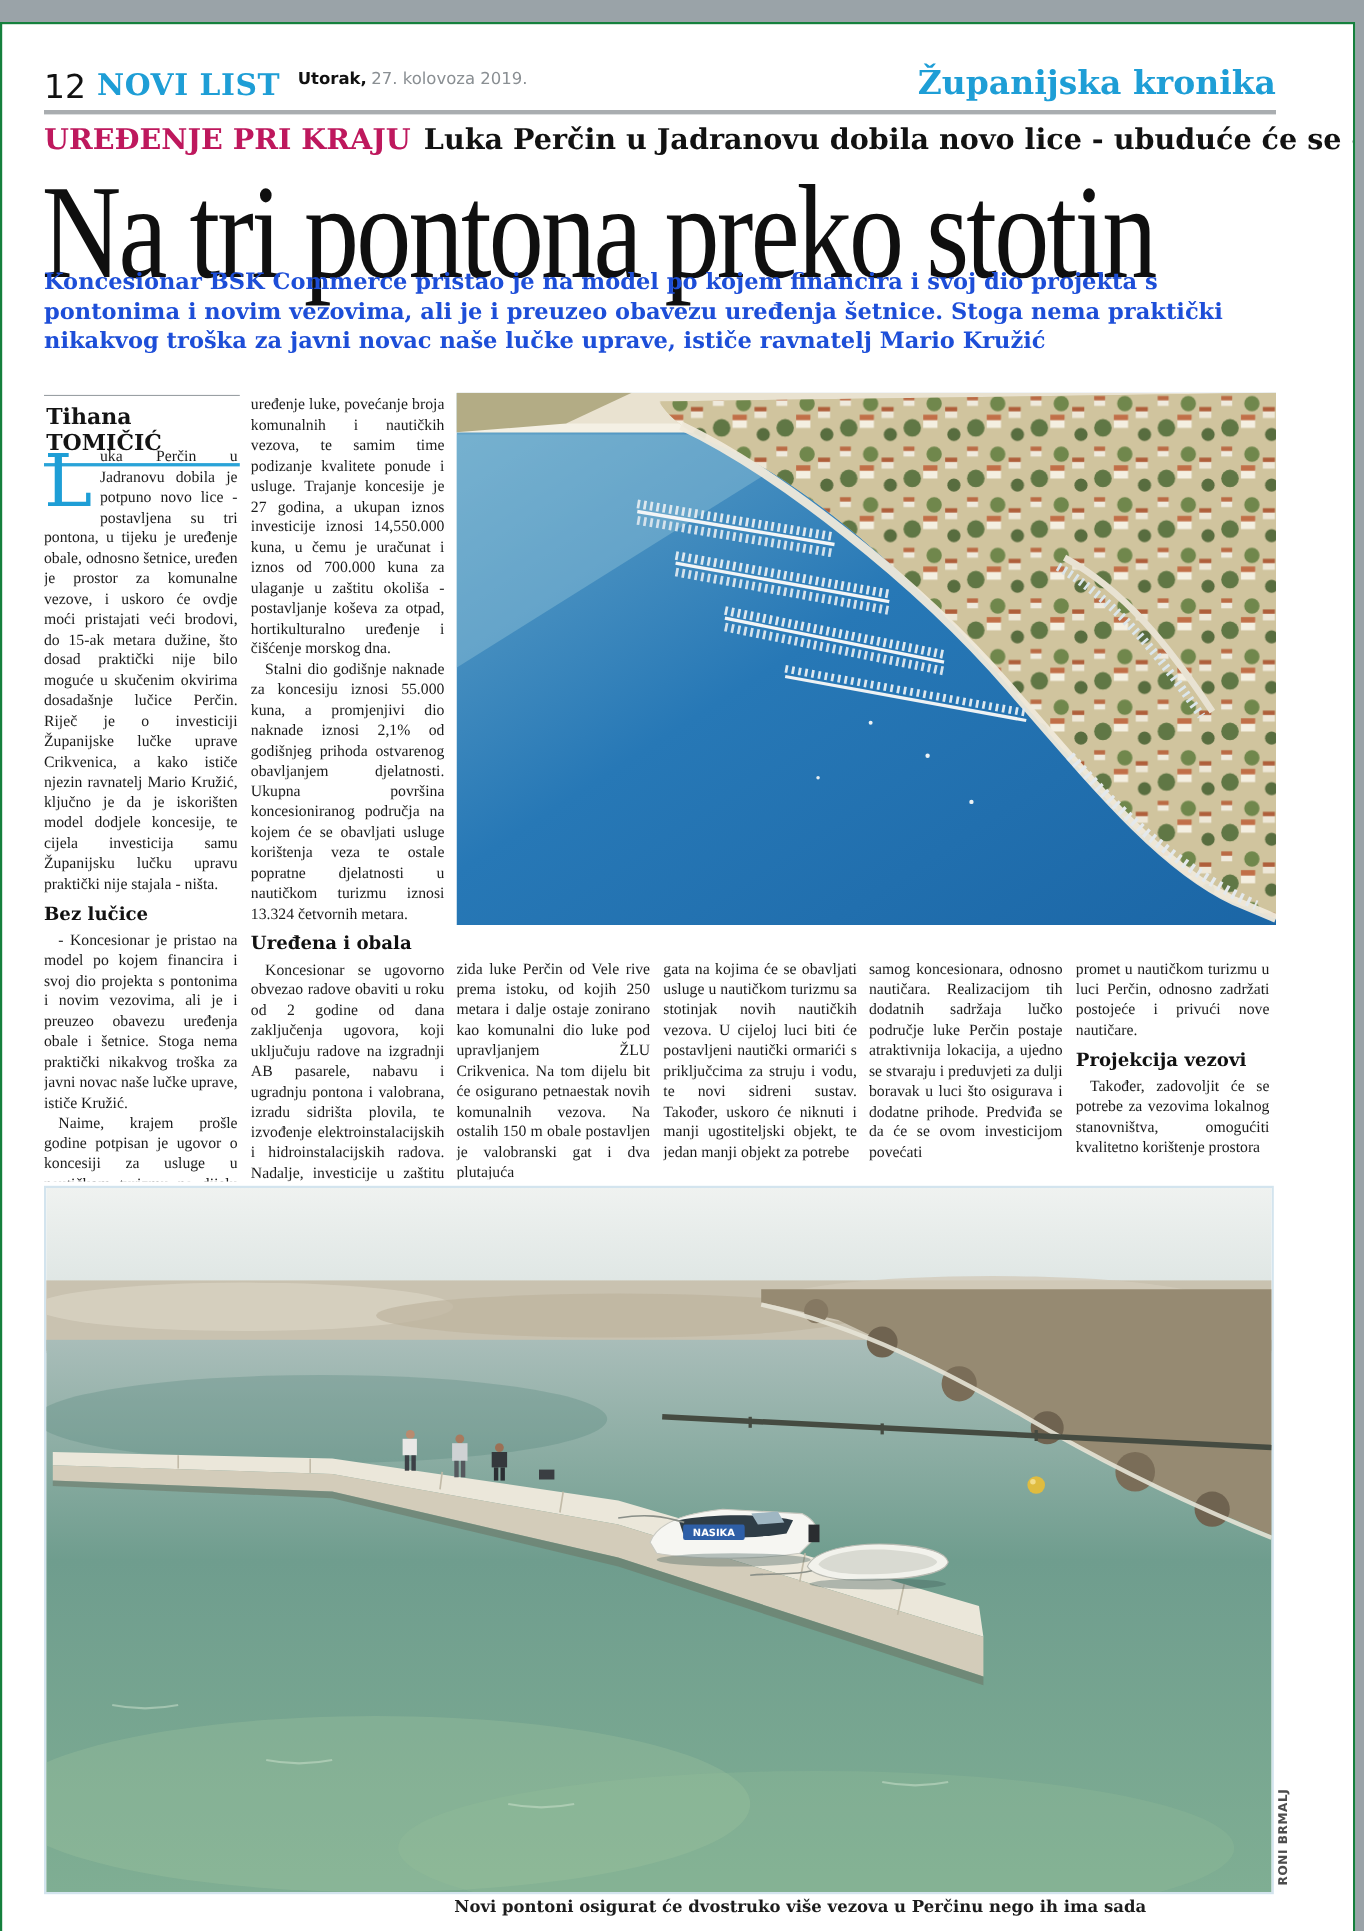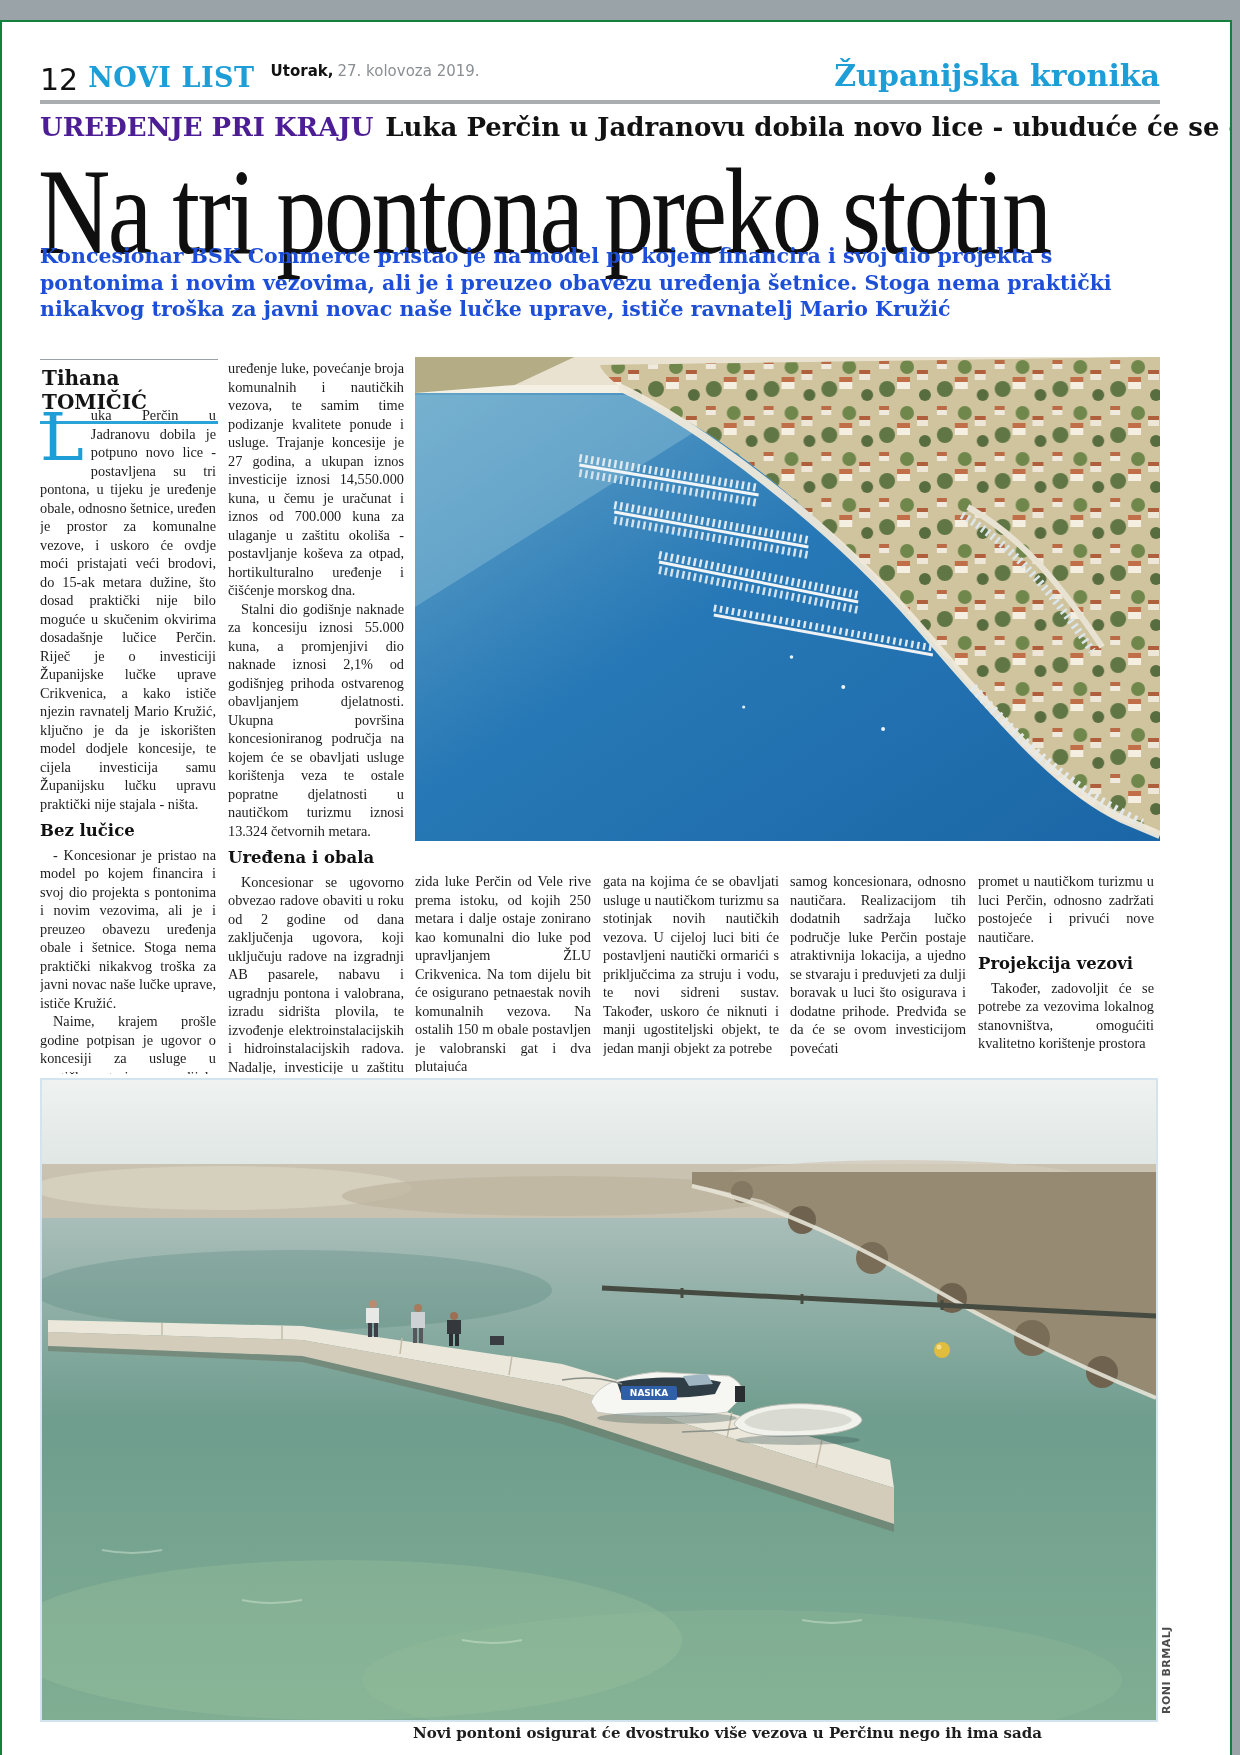--- a/index.html
+++ b/index.html
@@ -9,21 +9,21 @@
   .masthead{position:absolute;left:38px;top:40px;width:1120px;height:36px;}
   .pagenum{font-family:"DejaVu Sans",sans-serif;font-size:30px;font-weight:400;color:#111;vertical-align:top;}
   .brand{font-family:"DejaVu Serif",serif;font-weight:bold;font-size:27px;color:#1e9ed6;letter-spacing:.5px;margin-left:10px;vertical-align:top;}
   .day{font-family:"DejaVu Sans",sans-serif;font-weight:bold;font-size:15px;color:#111;margin-left:16px;}
   .datetxt{font-family:"DejaVu Sans",sans-serif;font-size:15px;color:#8a8f93;margin-left:4px;}
   .section-title{position:absolute;right:0;top:-4px;font-family:"DejaVu Serif",serif;font-weight:bold;font-size:30px;color:#1e9ed6;}
   .masthead-rule{position:absolute;left:38px;top:78px;width:1120px;height:4px;background:#a9adb0;}
   
   .kicker{position:absolute;left:38px;top:90px;width:1202px;white-space:nowrap;overflow:hidden;
           font-family:"DejaVu Serif",serif;font-weight:bold;font-size:26px;}
-  .kicker-tag{color:#4c1d95;margin-right:12px;}
+  .kicker-tag{color:#be185d;margin-right:12px;}
   .kicker-text{color:#121212;}
   .headline{position:absolute;left:36px;top:120px;margin:0;white-space:nowrap;
             font-family:"Liberation Serif",serif;font-weight:400;color:#0f0f0f;
             font-size:122px;letter-spacing:-3px;transform:scaleX(.82);transform-origin:0 0;}
   .lede{position:absolute;left:38px;top:221px;width:1130px;margin:0;
         font-family:"DejaVu Serif",serif;font-weight:bold;font-size:20.5px;line-height:26.5px;color:#1d4ed8;}
   
   .byline-box{position:absolute;left:38px;top:337px;width:176px;border-top:1px solid #9aa0a4;border-bottom:3px solid #29a3d8;
               padding:6px 0 7px 2px;font-family:"DejaVu Serif",serif;font-weight:bold;font-size:20px;color:#141414;}
   

